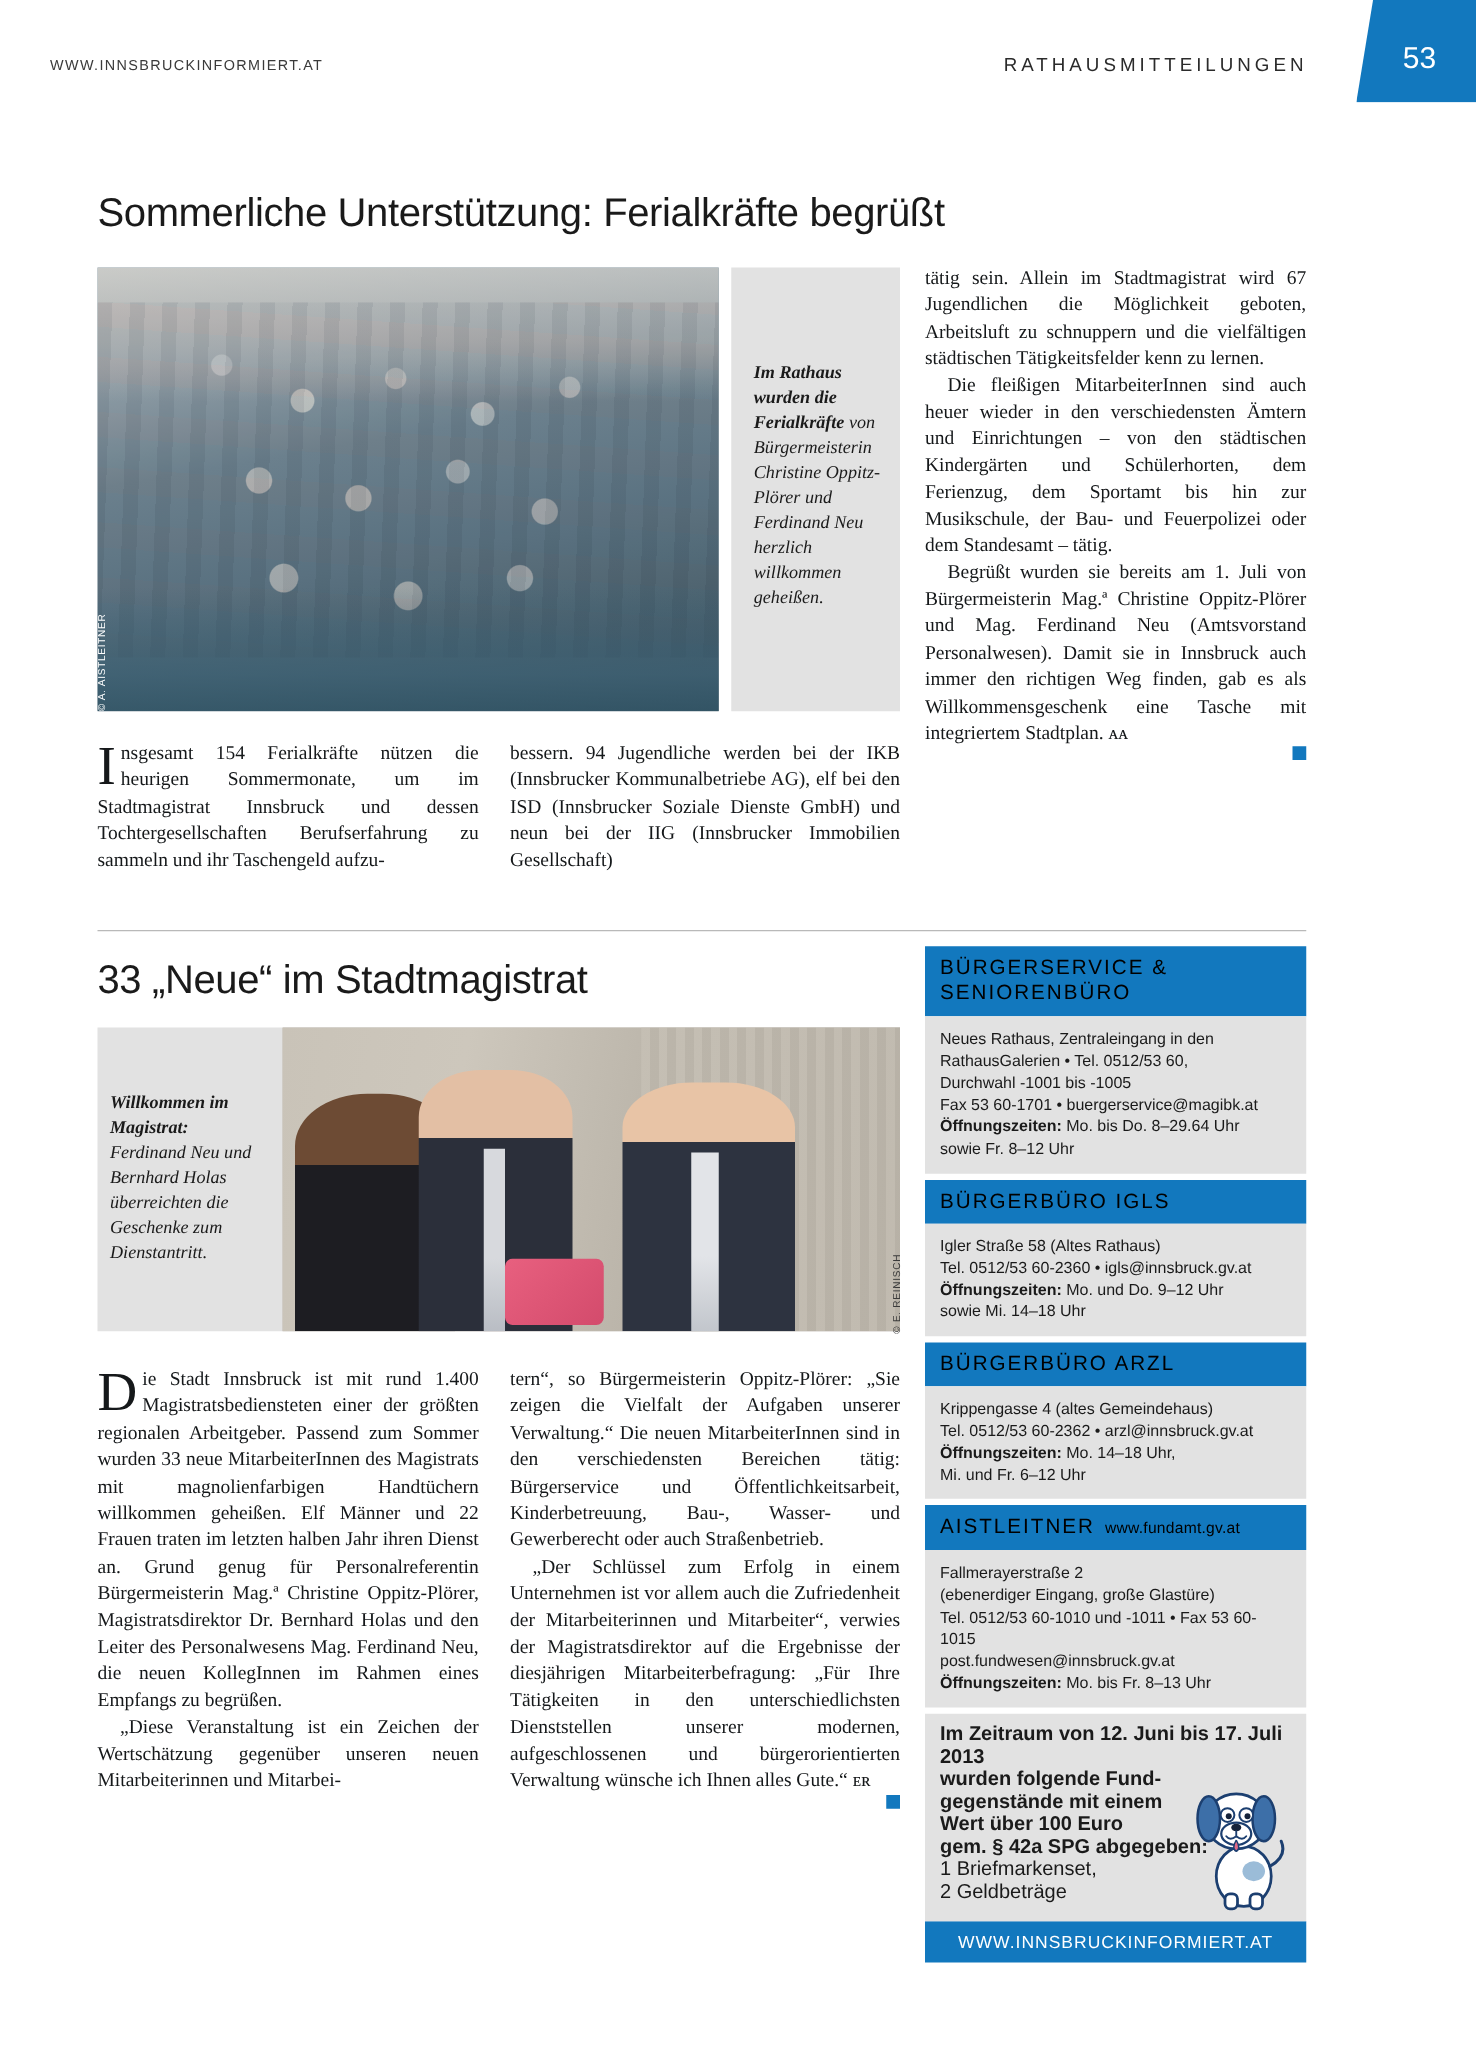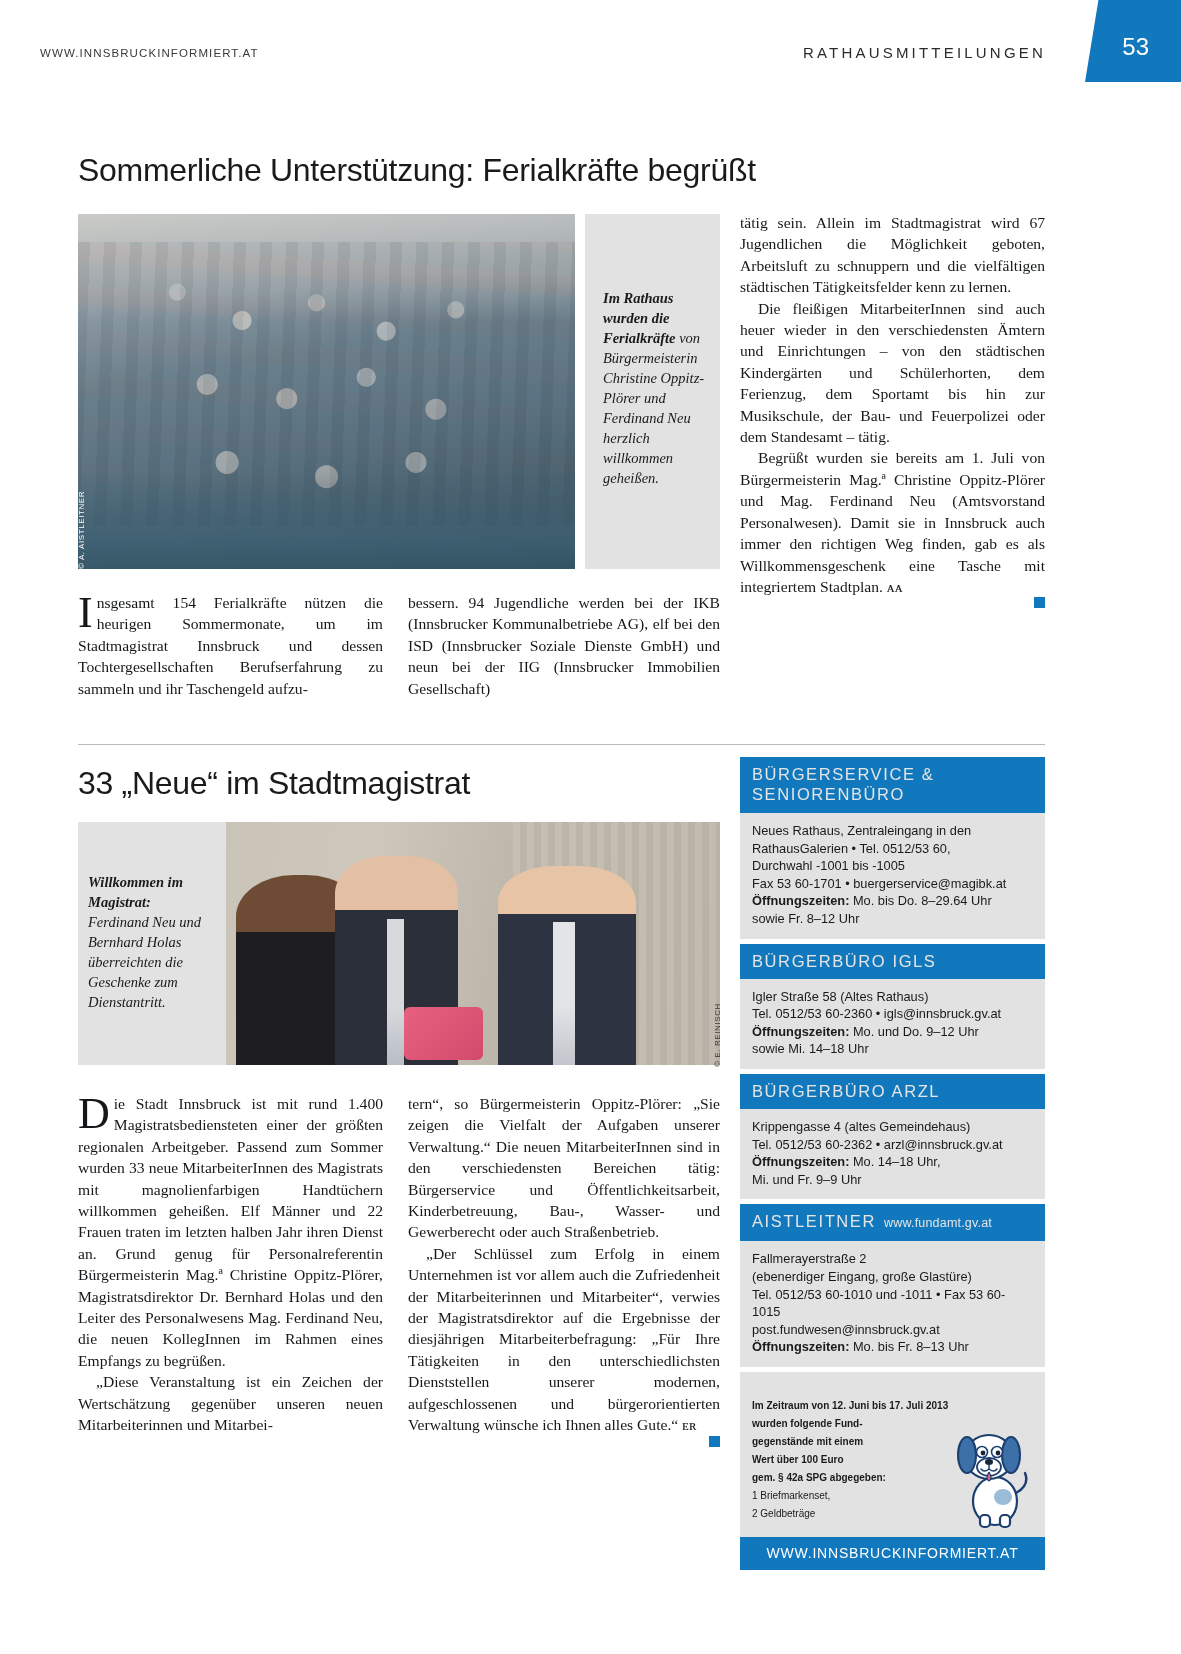--- a/index.html
+++ b/index.html
@@ -272,21 +272,21 @@
   #a2-c2 { left: 408px; top: 1093px; width: 312px; }
 
   
   .sidebar {
     position: absolute;
     left: 740px; top: 757px;
     width: 305px;
   }
   .info-bar {
     background: #1278be;
-    color: #e5e5e5;
+    color: #000000;
     font-family: "Liberation Sans", sans-serif;
     padding: 7px 28px 8px 12px;
     letter-spacing: 1.6px;
     font-size: 16.5px;
     line-height: 20px;
   }
   .info-bar.two-line { padding-bottom: 9px; }
   .info-bar .sub {
     display: inline;
     font-size: 12.5px;
@@ -300,23 +300,23 @@
     line-height: 17.6px;
     padding: 9px 12px 11px 12px;
     color: #1a1a1a;
   }
   .info-body b { font-weight: 700; }
   .info-gap { height: 5px; }
 
   .fund-box {
     background: #e2e2e2;
     font-family: "Liberation Sans", sans-serif;
-    font-size: 10px;
+    font-size: 16px;
     line-height: 18px;
-    padding: 25px 12px 14px 12px;
+    padding: 8px 12px 14px 12px;
     position: relative;
     min-height: 150px;
   }
   .fund-box b { font-weight: 700; }
   .dog {
     position: absolute;
     right: 8px; bottom: 8px;
     width: 86px; height: 110px;
   }
   .footer-bar {
@@ -426,21 +426,21 @@
     <div><b>Öffnungszeiten:</b><span> Mo. und Do. 9–12 Uhr</span></div>
     <div>sowie Mi. 14–18 Uhr</div>
   </div>
   <div class="info-gap"></div>
 
   <div class="info-bar">BÜRGERBÜRO ARZL</div>
   <div class="info-body">
     <div>Krippengasse 4 (altes Gemeindehaus)</div>
     <div>Tel. 0512/53 60-2362 • arzl@innsbruck.gv.at</div>
     <div><b>Öffnungszeiten:</b><span> Mo. 14–18 Uhr,</span></div>
-    <div>Mi. und Fr. 9–9 Uhr</div>
+    <div>Mi. und Fr. 6–12 Uhr</div>
   </div>
   <div class="info-gap"></div>
 
   <div class="info-bar">
     <span>AISTLEITNER</span><span class="sub">www.fundamt.gv.at</span>
   </div>
   <div class="info-body">
     <div>Fallmerayerstraße 2</div>
     <div>(ebenerdiger Eingang, große Glastüre)</div>
     <div>Tel. 0512/53 60-1010 und -1011 • Fax 53 60-1015</div>

